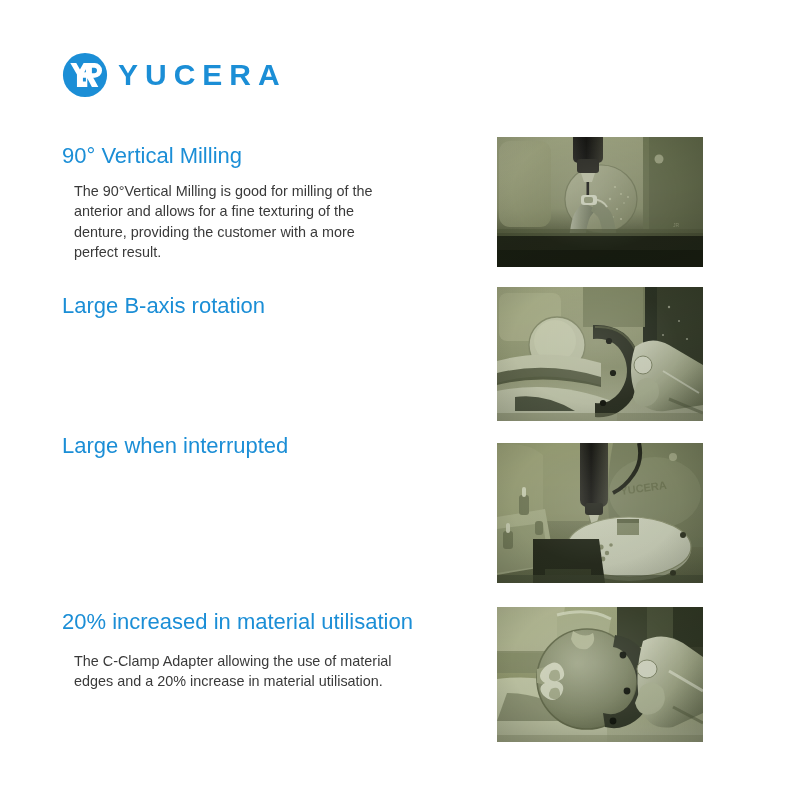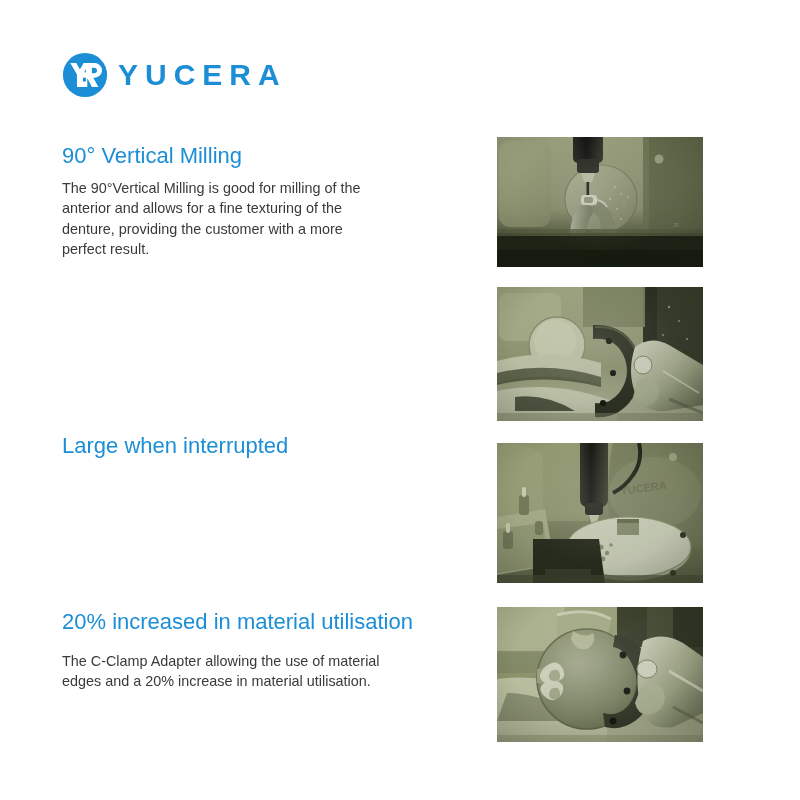--- a/index.html
+++ b/index.html
@@ -70,21 +70,21 @@
     font-size: 22px;
     line-height: 1.12;
     margin: 0 0 9px 0;
     white-space: nowrap;
     font-family: "Liberation Sans", sans-serif;
   }
   .feature-body {
     color: #3a3a3a;
     font-size: 14.4px;
     line-height: 1.43;
-    margin: 0;
+    margin: 12px;
     max-width: 320px;
     font-family: "Liberation Sans", sans-serif;
   }
 
   
   .feature-1 .feature-text { top: 144px; }
   .feature-2 .feature-text { top: 294px; }
   .feature-3 .feature-text { top: 434px; }
   .feature-4 .feature-text { top: 610px; }
 
@@ -221,20 +221,21 @@
           <rect x="0" y="113" width="206" height="17" fill="#171c12" opacity="0.85"></rect>
           <text x="176" y="90" font-family="Liberation Sans, sans-serif" font-size="5" fill="#b9bd9e" opacity="0.6">JR</text>
         </svg>
         <span class="tint"></span>
         <span class="vignette"></span>
       </div>
     </div>
 
     <div class="feature feature-2">
       <div class="feature-text">
+        <h2 class="feature-title">Large B-axis rotation</h2>
       </div>
       <div class="photo photo-2">
         <svg viewBox="0 0 206 134" preserveAspectRatio="none" xmlns="http://www.w3.org/2000/svg">
           <defs>
             <linearGradient id="p2bg" x1="0" y1="0" x2="0" y2="1">
               <stop offset="0%" stop-color="#a8ad8c"></stop>
               <stop offset="60%" stop-color="#9ba17f"></stop>
               <stop offset="100%" stop-color="#c9cdb4"></stop>
             </linearGradient>
             <linearGradient id="p2arm" x1="0" y1="0" x2="1" y2="1">

